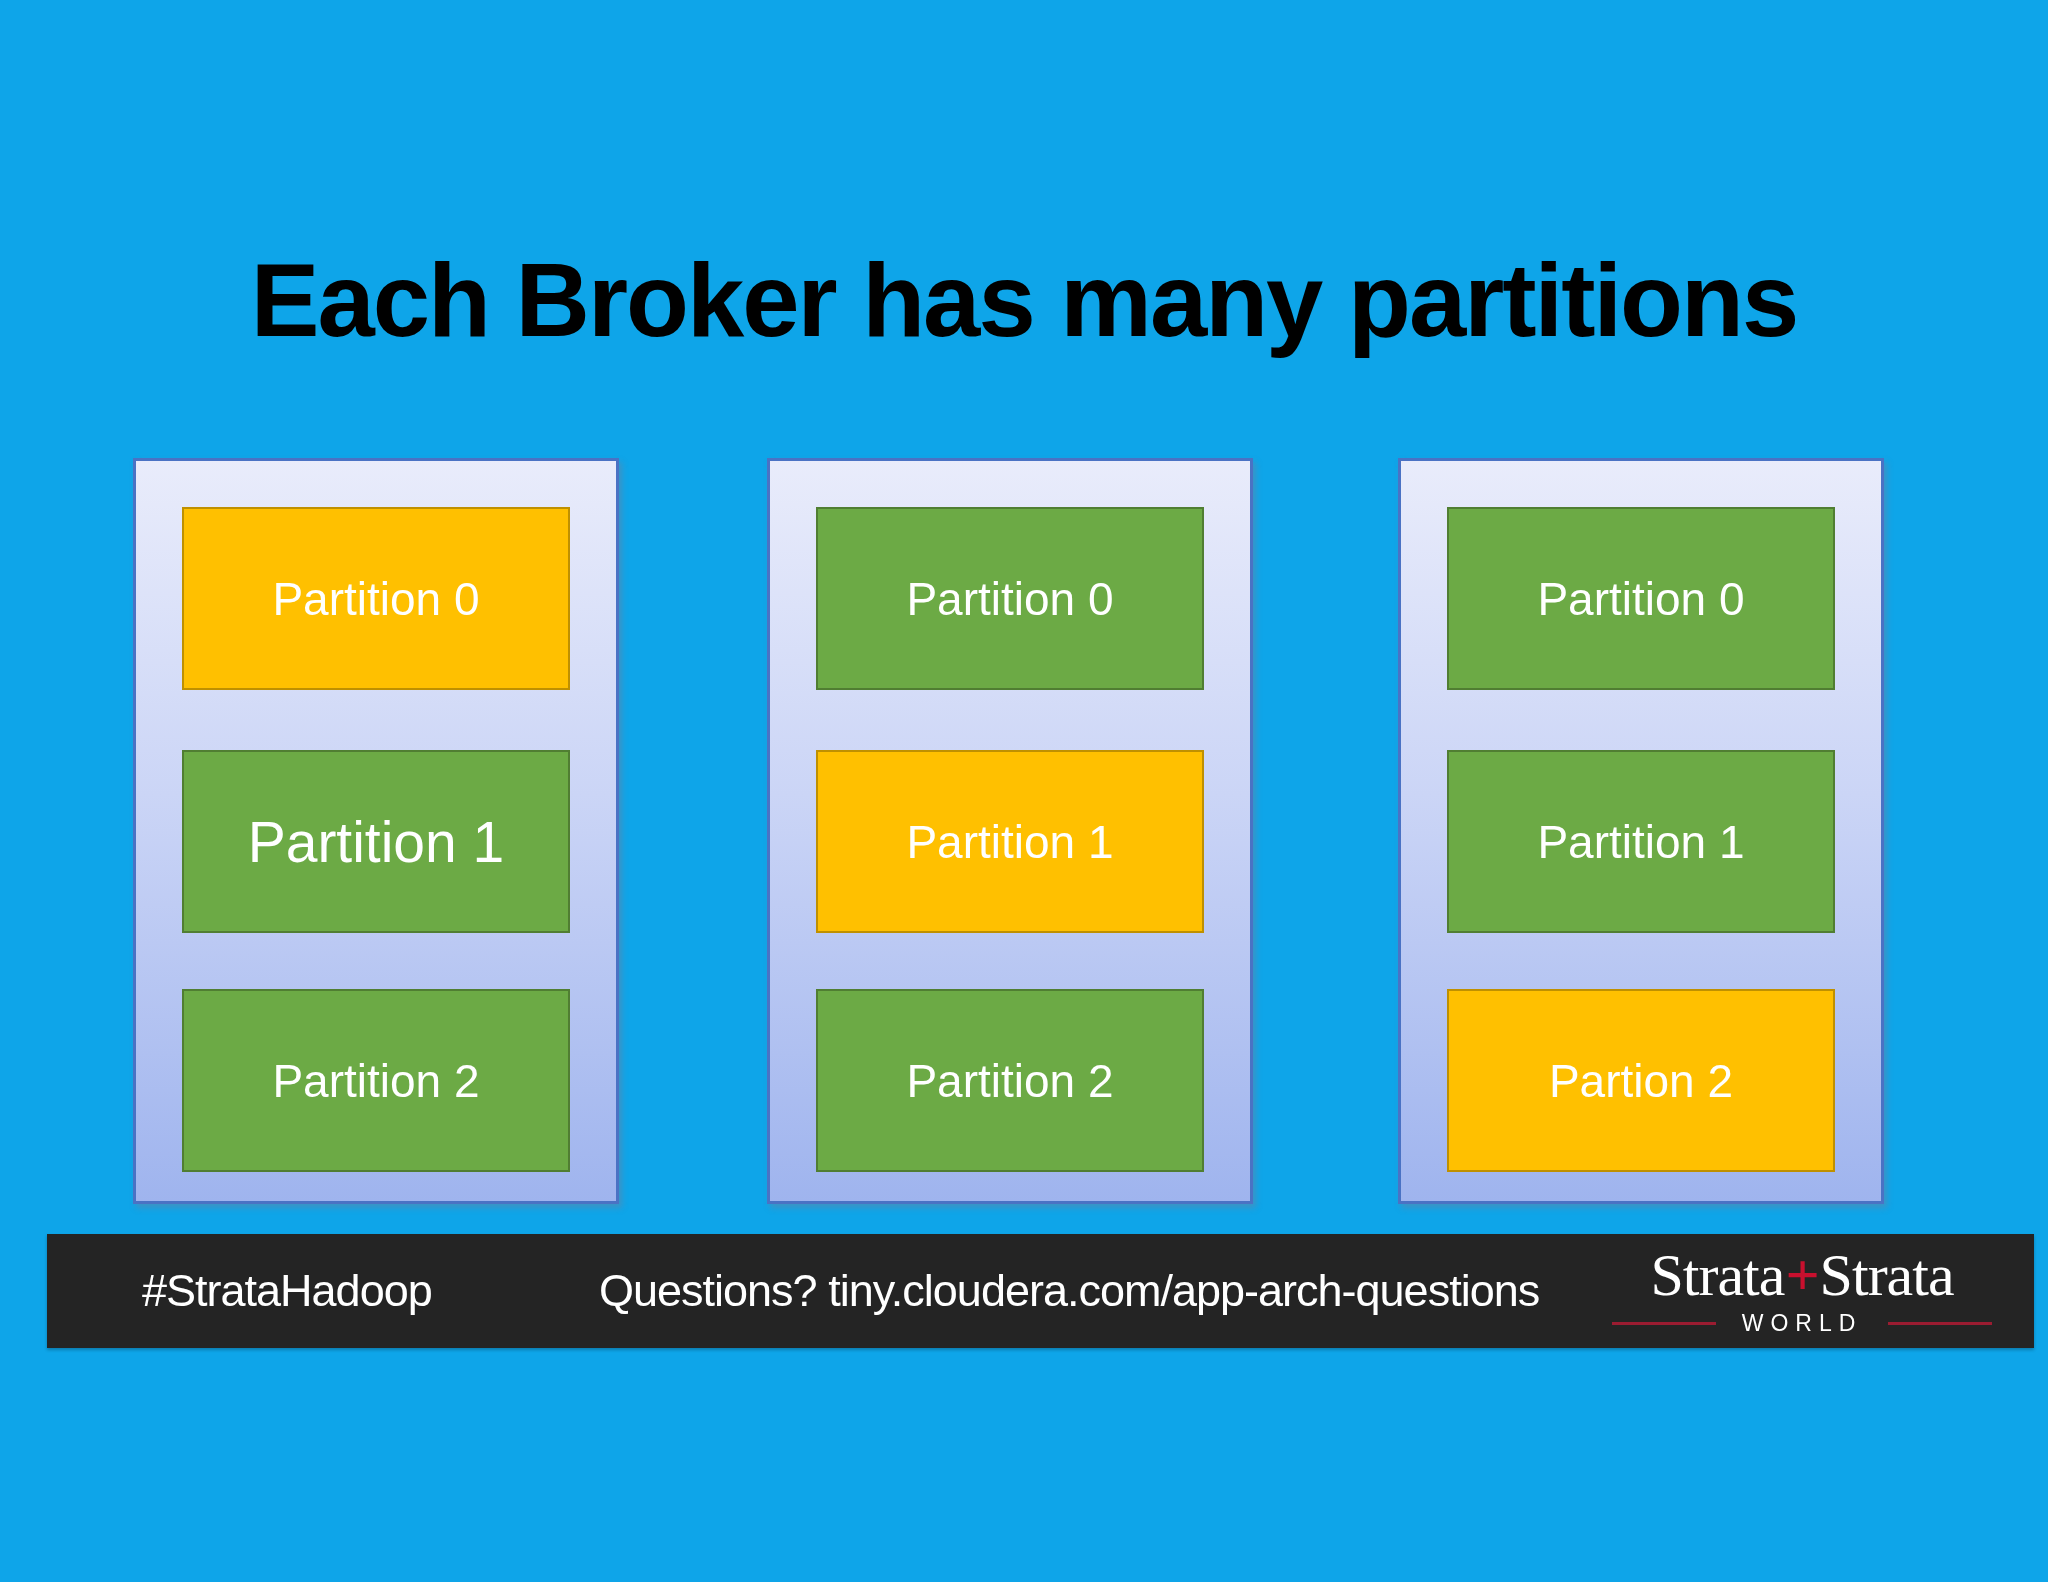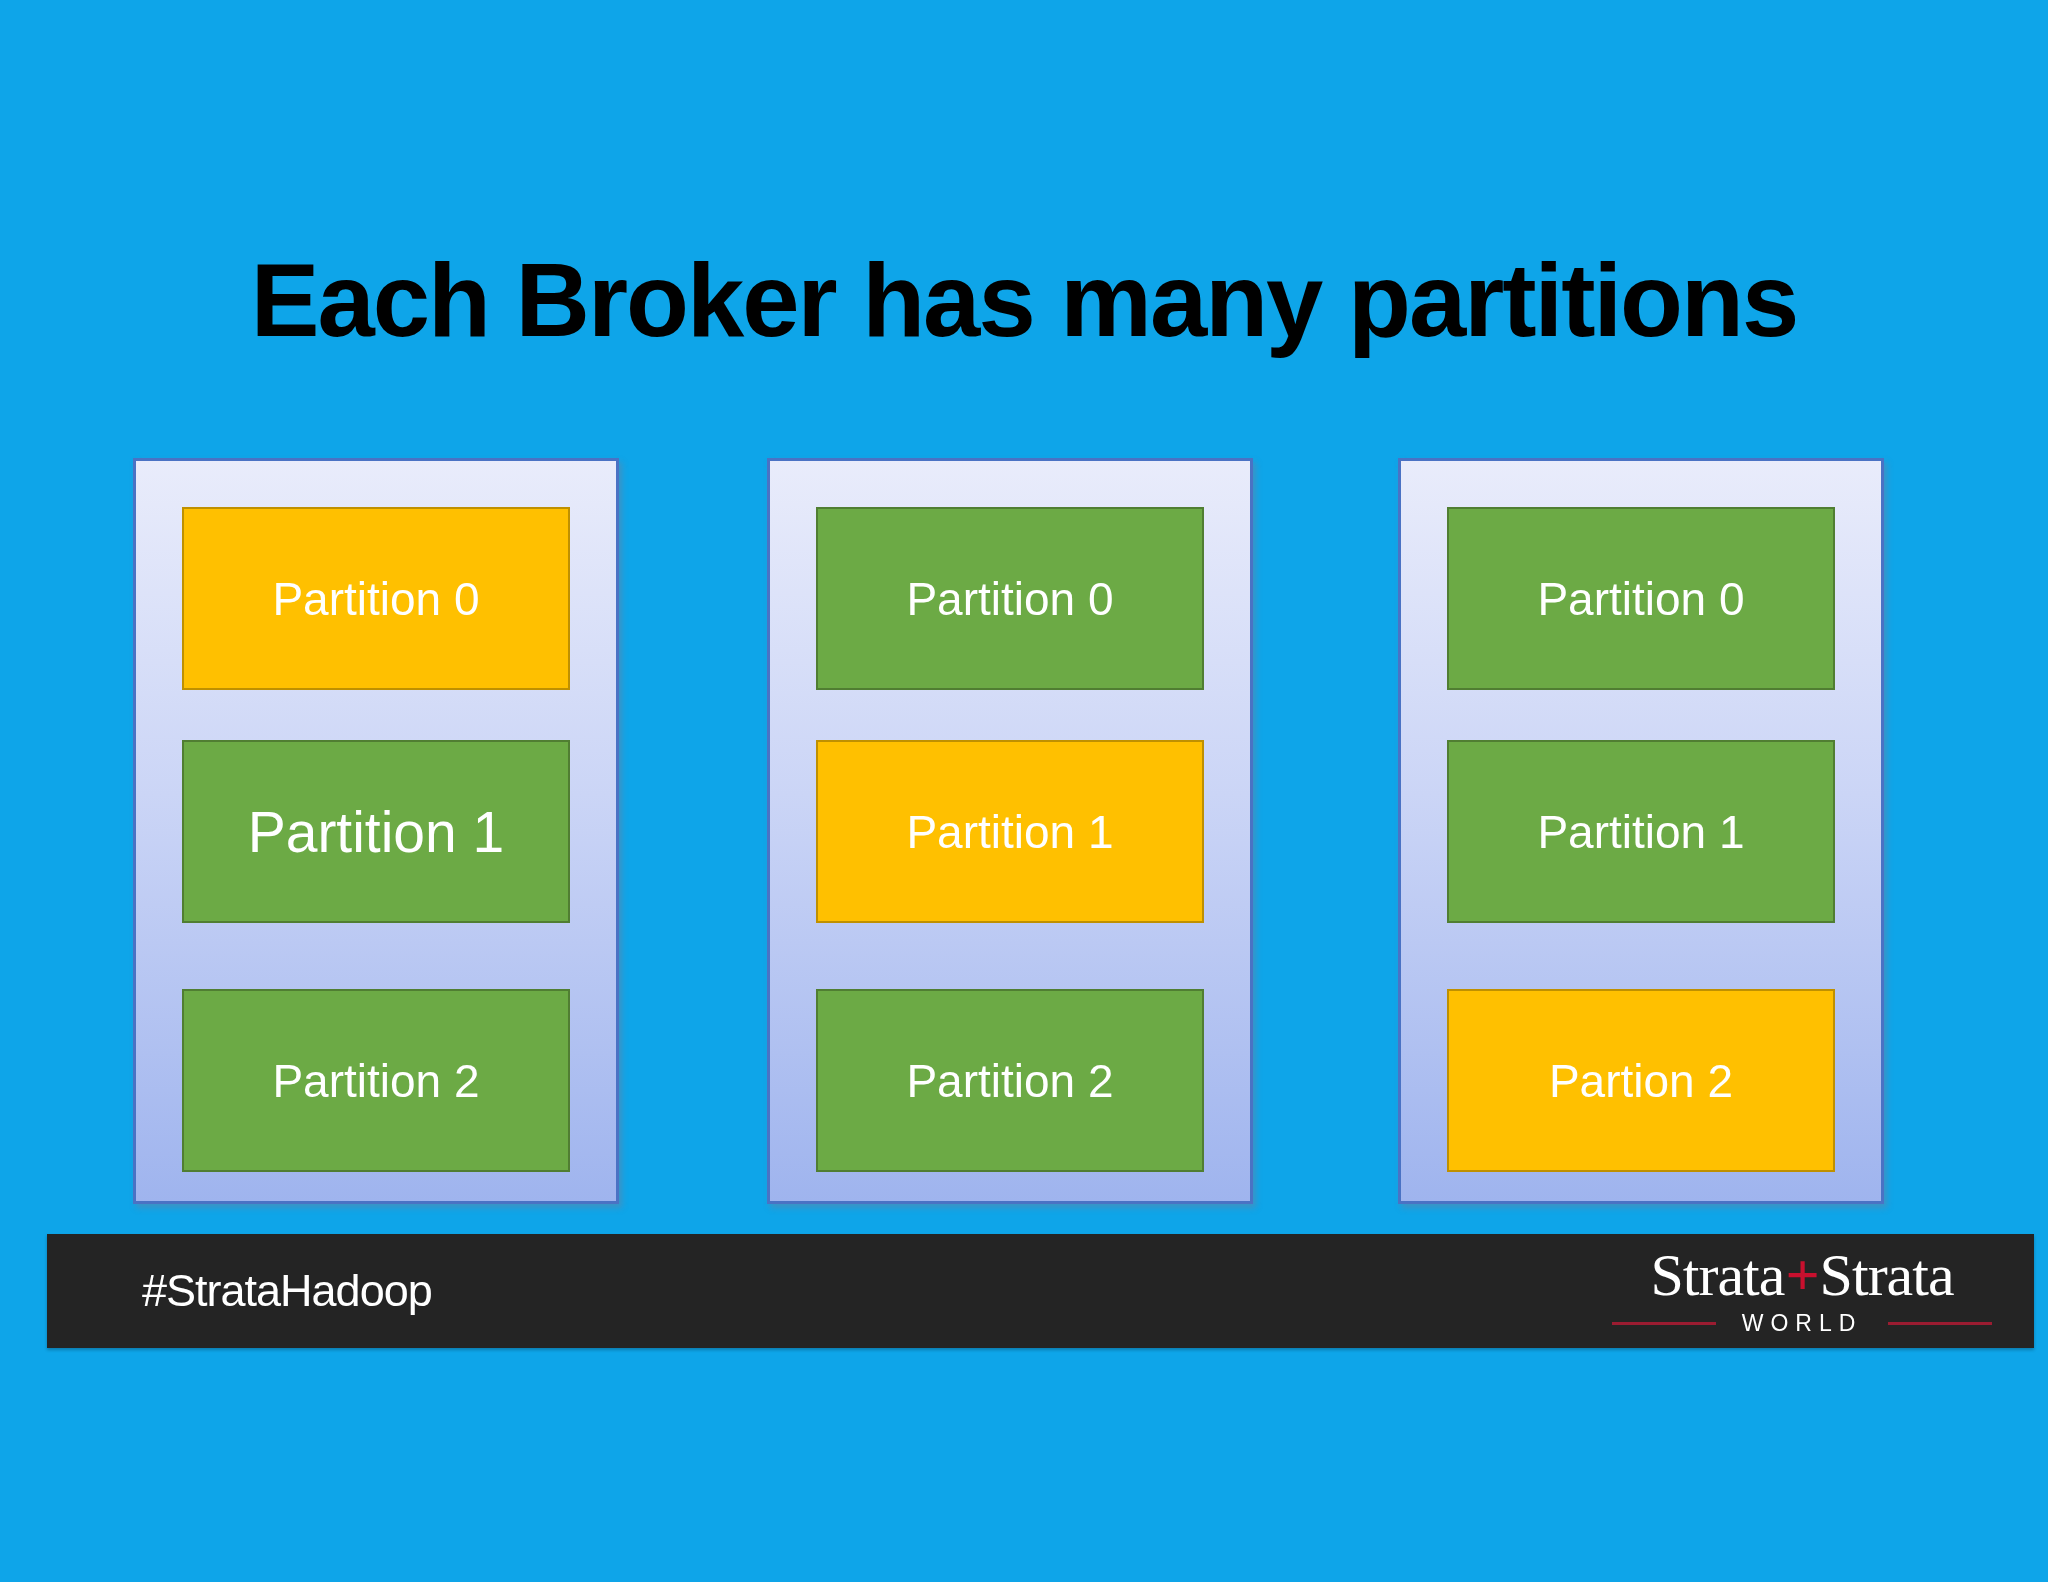--- a/index.html
+++ b/index.html
@@ -26,21 +26,21 @@
   .broker.b0{left:133px;}
   .broker.b1{left:767px;}
   .broker.b2{left:1398px;}
 
   .partition{
     position:absolute;left:46px;width:388px;height:183px;
     box-sizing:border-box;display:flex;align-items:center;justify-content:center;
     font-size:46px;color:#ffffff;margin-top:16px;
   }
   .partition.p0{top:30px;}
-  .partition.p1{top:263px;}
+  .partition.p1{top:273px;}
   .partition.p2{top:512px;}
   .partition.large{font-size:57px;}
   .partition[data-color="orange"]{background:#FFC000;border:2px solid #BF9000;}
   .partition[data-color="green"]{background:#6CAA45;border:2px solid #507E32;}
 
   
   .footer{
     position:absolute;left:31px;top:1234px;width:1987px;height:114px;
     background:#242424;box-shadow:0 2px 3px rgba(0,0,0,0.25);margin-left:16px;
   }
@@ -108,20 +108,21 @@
     <div class="partition p1" data-color="green">
       <span>Partition 1</span>
     </div>
     <div class="partition p2" data-color="orange">
       <span>Partion 2</span>
     </div>
   </div>
 
   <div class="footer">
     <div class="hashtag">#StrataHadoop</div>
+    <div class="questions">Questions? tiny.cloudera.com/app-arch-questions</div>
     <div class="logo">
       <div class="wordmark">
         <span>Strata</span><span class="plus">+</span><span>Strata</span>
       </div>
       <div class="worldrow">
         <span class="redline"></span>
         <span class="world">WORLD</span>
         <span class="redline"></span>
       </div>
     </div>

